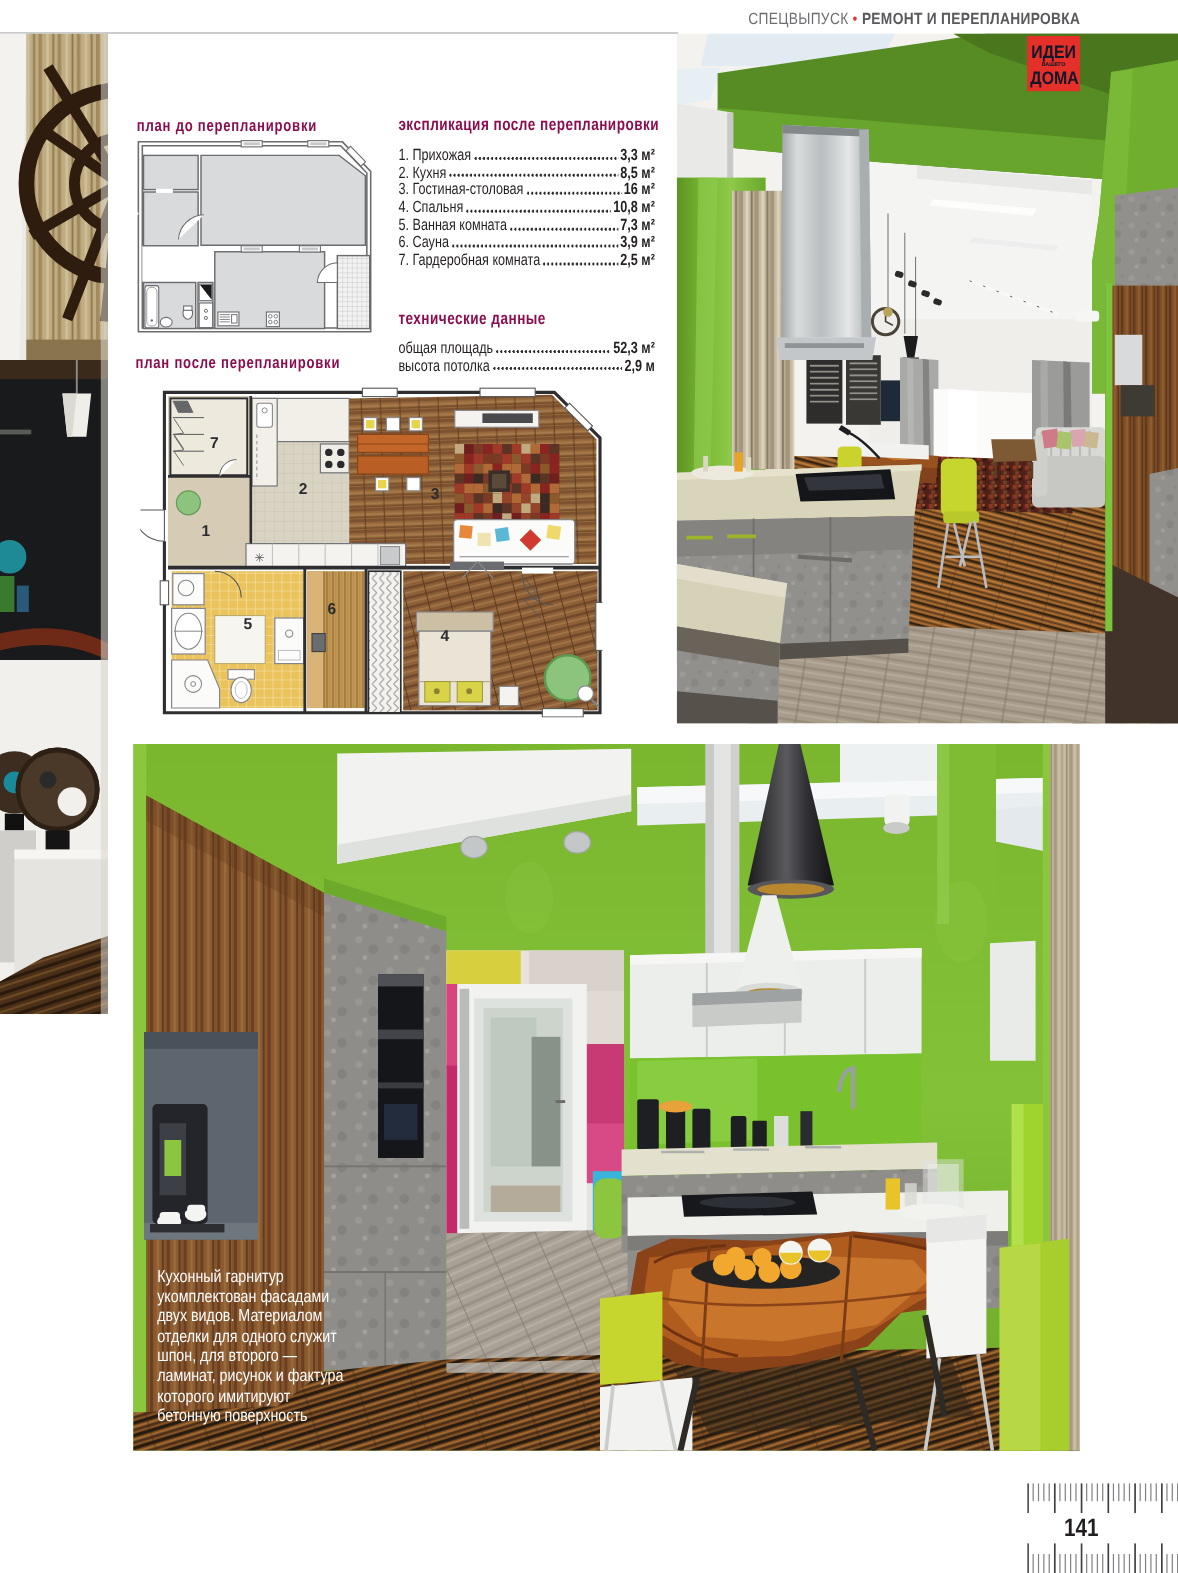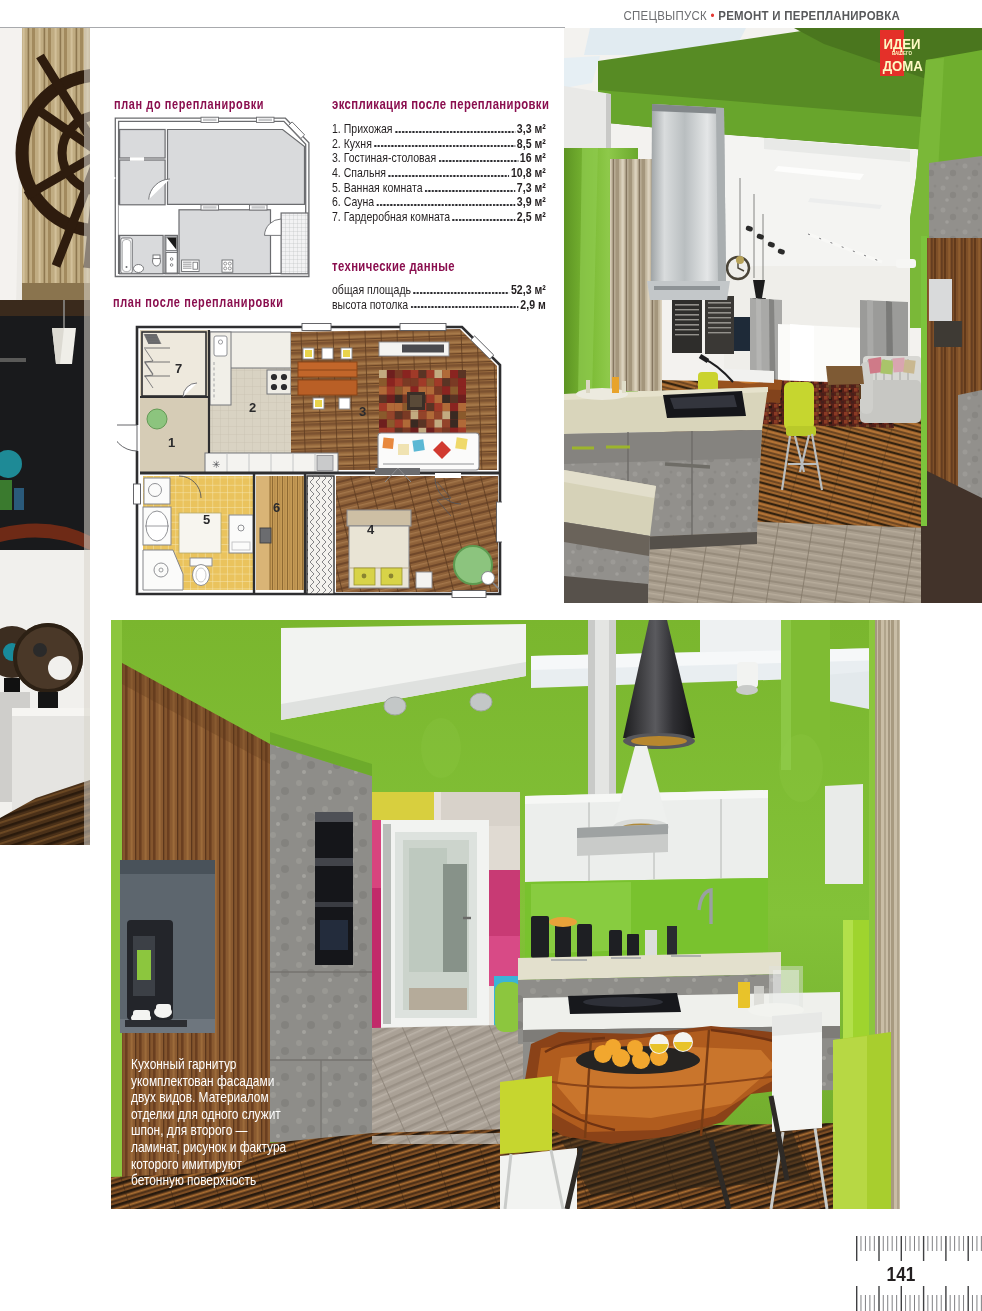--- a/index.html
+++ b/index.html
@@ -787,21 +787,21 @@
   <rect x="370" y="293" width="28" height="26" fill="#3e3a34"></rect>
 
   <polygon points="394,367 418,362 418,575 394,575" fill="url(#concrete)"></polygon>
 
   <polygon points="357,440 418,470 418,575 357,575" fill="#42332a"></polygon>
 
   <rect x="357" y="208" width="6" height="290" fill="#7cc43c"></rect>
 </svg>
 </div>
 
-<div class="abs" style="left:880px;top:30px;width:24px;height:46px;background:#e43029;color:#fef9c3;line-height:1;">
+<div class="abs" style="left:856px;top:30px;width:44px;height:46px;background:#e43029;color:#0f172a;line-height:1;">
   <div class="abs" style="left:0;top:6px;width:44px;text-align:center;font-weight:bold;font-size:15px;transform:scaleX(0.88);transform-origin:50% 0;">ИДЕИ</div>
   <div class="abs" style="left:0;top:22px;width:44px;text-align:center;font-weight:bold;font-size:4.5px;">ВАШЕГО</div>
   <div class="abs" style="left:0;top:28px;width:44px;text-align:center;font-weight:bold;font-size:15px;transform:scaleX(0.88);transform-origin:50% 0;">ДОМА</div>
 </div>
 
 <div class="abs" style="left:111px;top:620px;" id="photo2">
 <svg width="789" height="589" viewBox="0 0 789 589">
   <defs>
     <pattern id="walnut2" width="14" height="60" patternUnits="userSpaceOnUse">
       <rect width="14" height="60" fill="#8a5a30"></rect>

